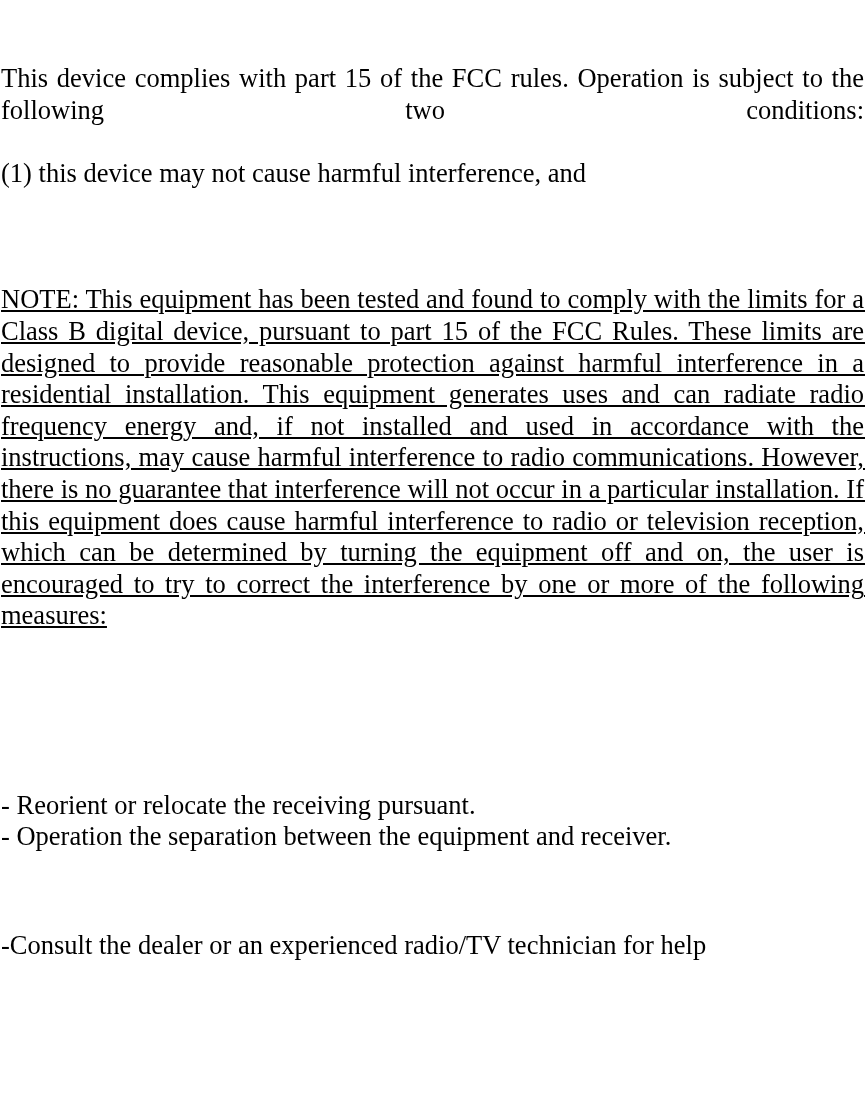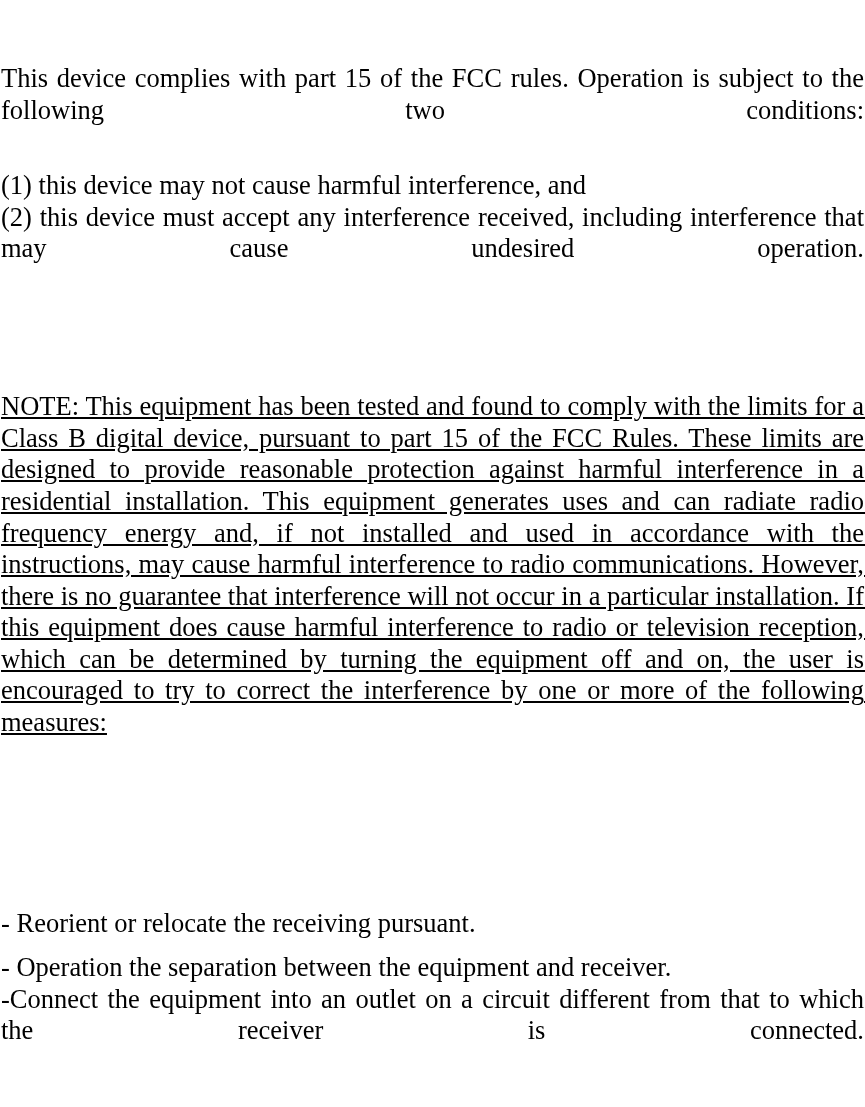--- a/index.html
+++ b/index.html
@@ -57,21 +57,20 @@
     width: 100%;
   }
   .measures {
     margin: 0;
     padding-top: 63px;
     text-align: left;
   }
   .measure-line {
     display: block;
     text-align: left;
-    margin-top: 12px;
   }
   .measure-just {
     display: block;
     text-align: justify;
   }
   .measure-just::after {
     content: "";
     display: inline-block;
     width: 100%;
   }
@@ -80,24 +79,24 @@
     padding-top: 14px;
     text-align: left;
   }
 </style>
 </head>
 <body>
 
 <div class="page">
 
   <div class="blk p-conditions">
-    <span class="just">This device complies with part 15 of the FCC rules. Operation is subject to the following two conditions:</span><span class="measure-line">(1) this device may not cause harmful interference, and</span><span class="just">(2) this device must accept any interference received, including interference that may cause undesired operation.</span>
+    <span class="just">This device complies with part 15 of the FCC rules. Operation is subject to the following two conditions:</span><span class="measure-line">(1) this device may not cause harmful interference, and</span>
   </div>
 
   <div class="blk p-note">NOTE: This equipment has been tested and found to comply with the limits for a Class B digital device, pursuant to part 15 of the FCC Rules. These limits are designed to provide reasonable protection against harmful interference in a residential installation. This equipment generates uses and can radiate radio frequency energy and, if not installed and used in accordance with the instructions, may cause harmful interference to radio communications. However, there is no guarantee that interference will not occur in a particular installation. If this equipment does cause harmful interference to radio or television reception, which can be determined by turning the equipment off and on, the user is encouraged to try to correct the interference by one or more of the following measures:</div>
 
   <div class="blk measures">
-    <span class="measure-line">- Reorient or relocate the receiving pursuant.</span><span class="measure-line">- Operation the separation between the equipment and receiver.</span><span class="measure-just">-Connect the equipment into an outlet on a circuit different from that to which the receiver is connected.</span>
+    <span class="measure-line">- Reorient or relocate the receiving pursuant.</span><span class="measure-line">- Operation the separation between the equipment and receiver.</span>
   </div>
 
   <div class="blk p-consult">-Consult the dealer or an experienced radio/TV technician for help</div>
 
 </div>
 
 </body></html>

